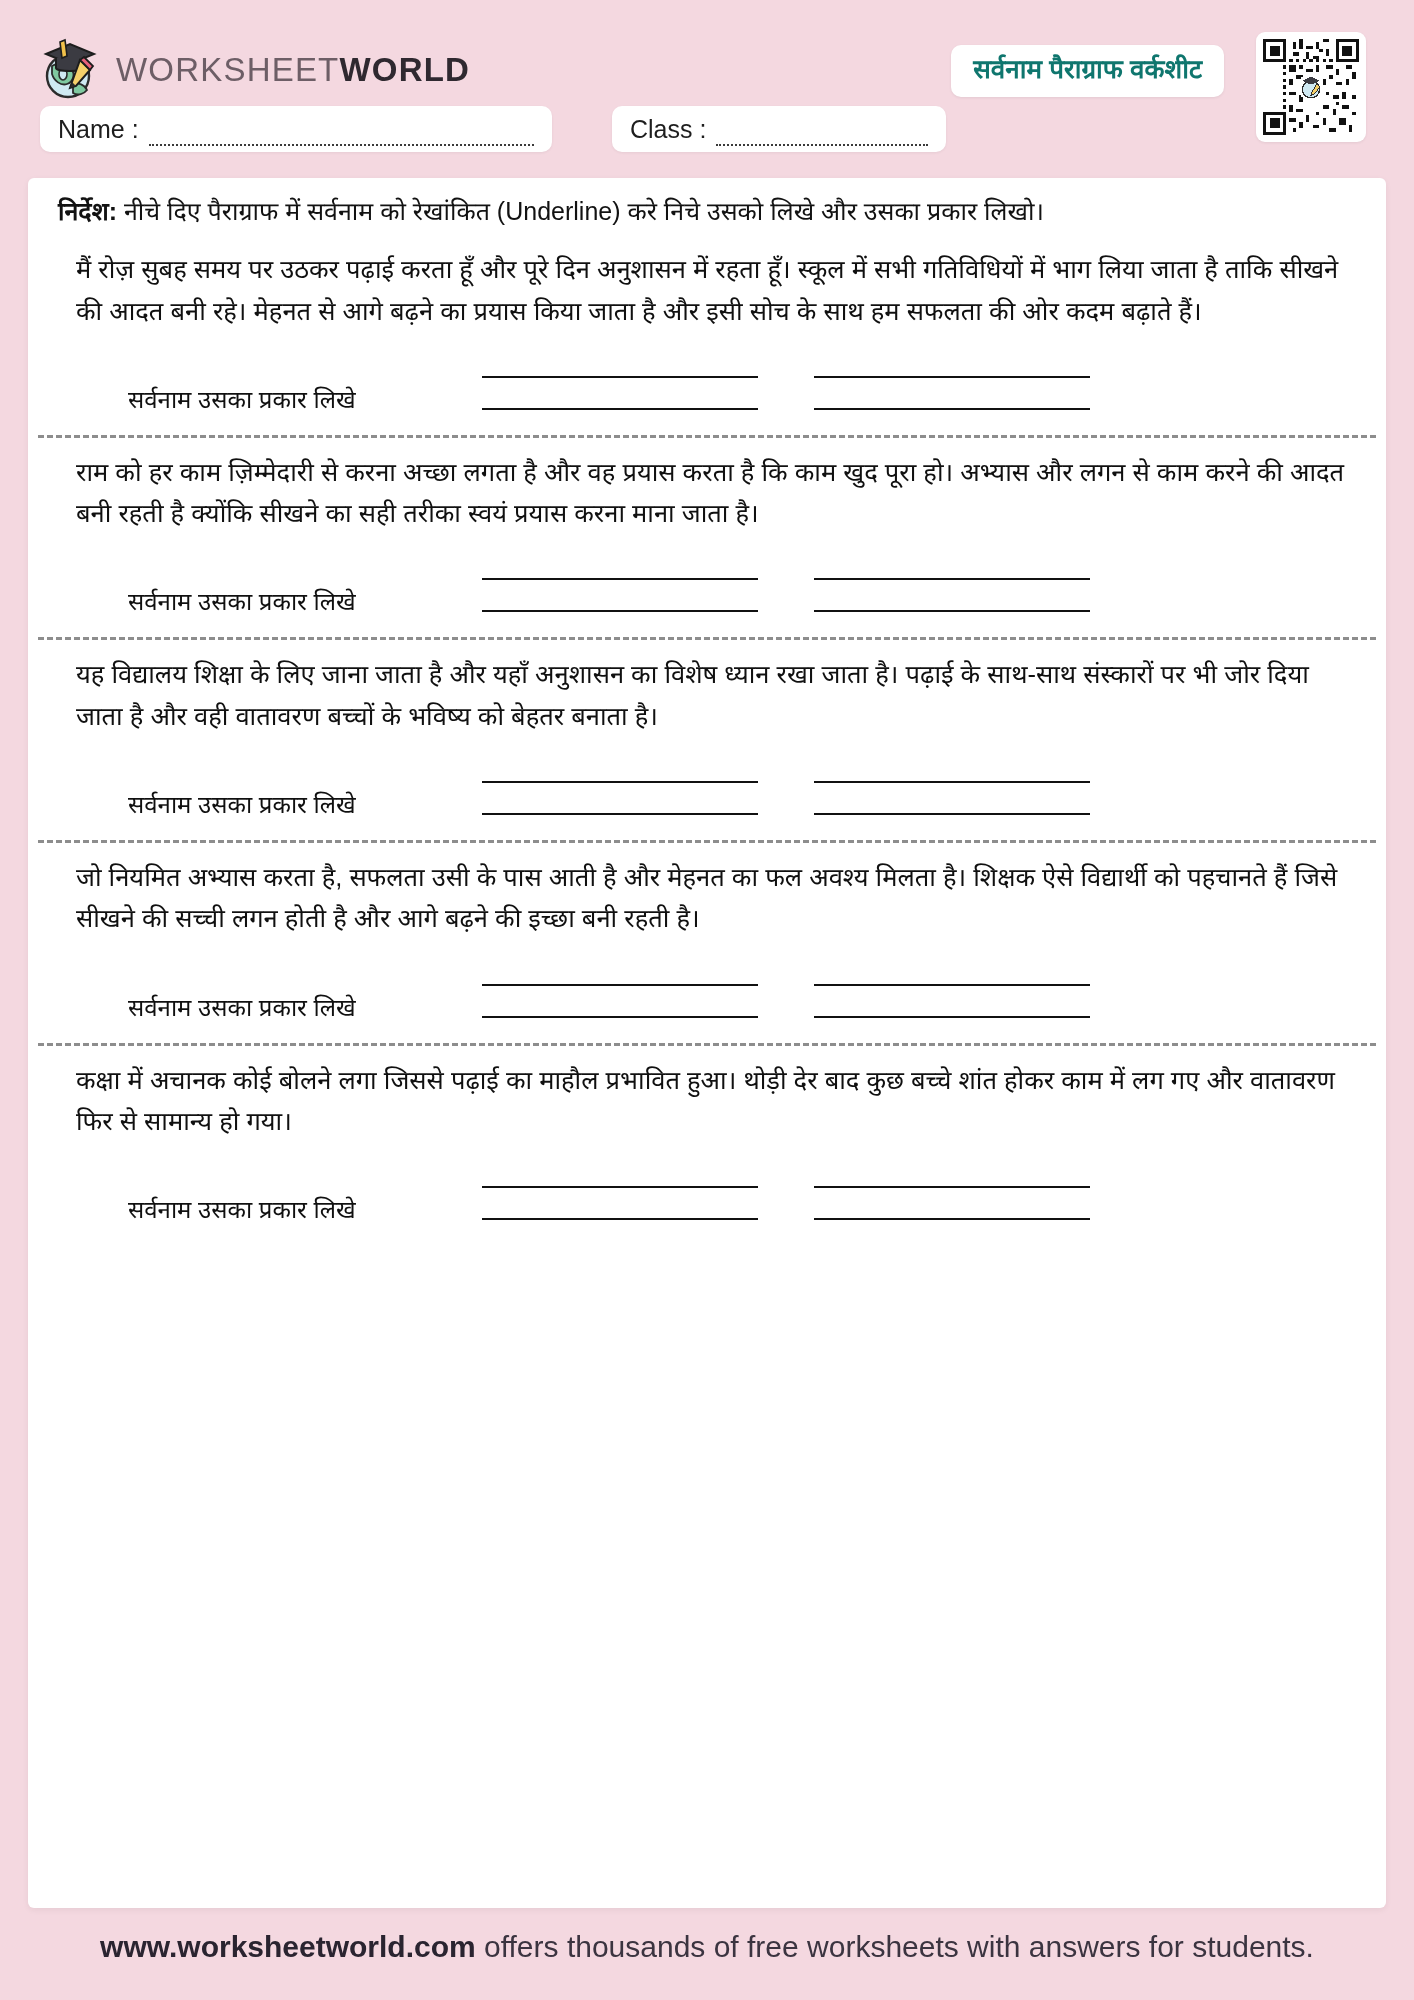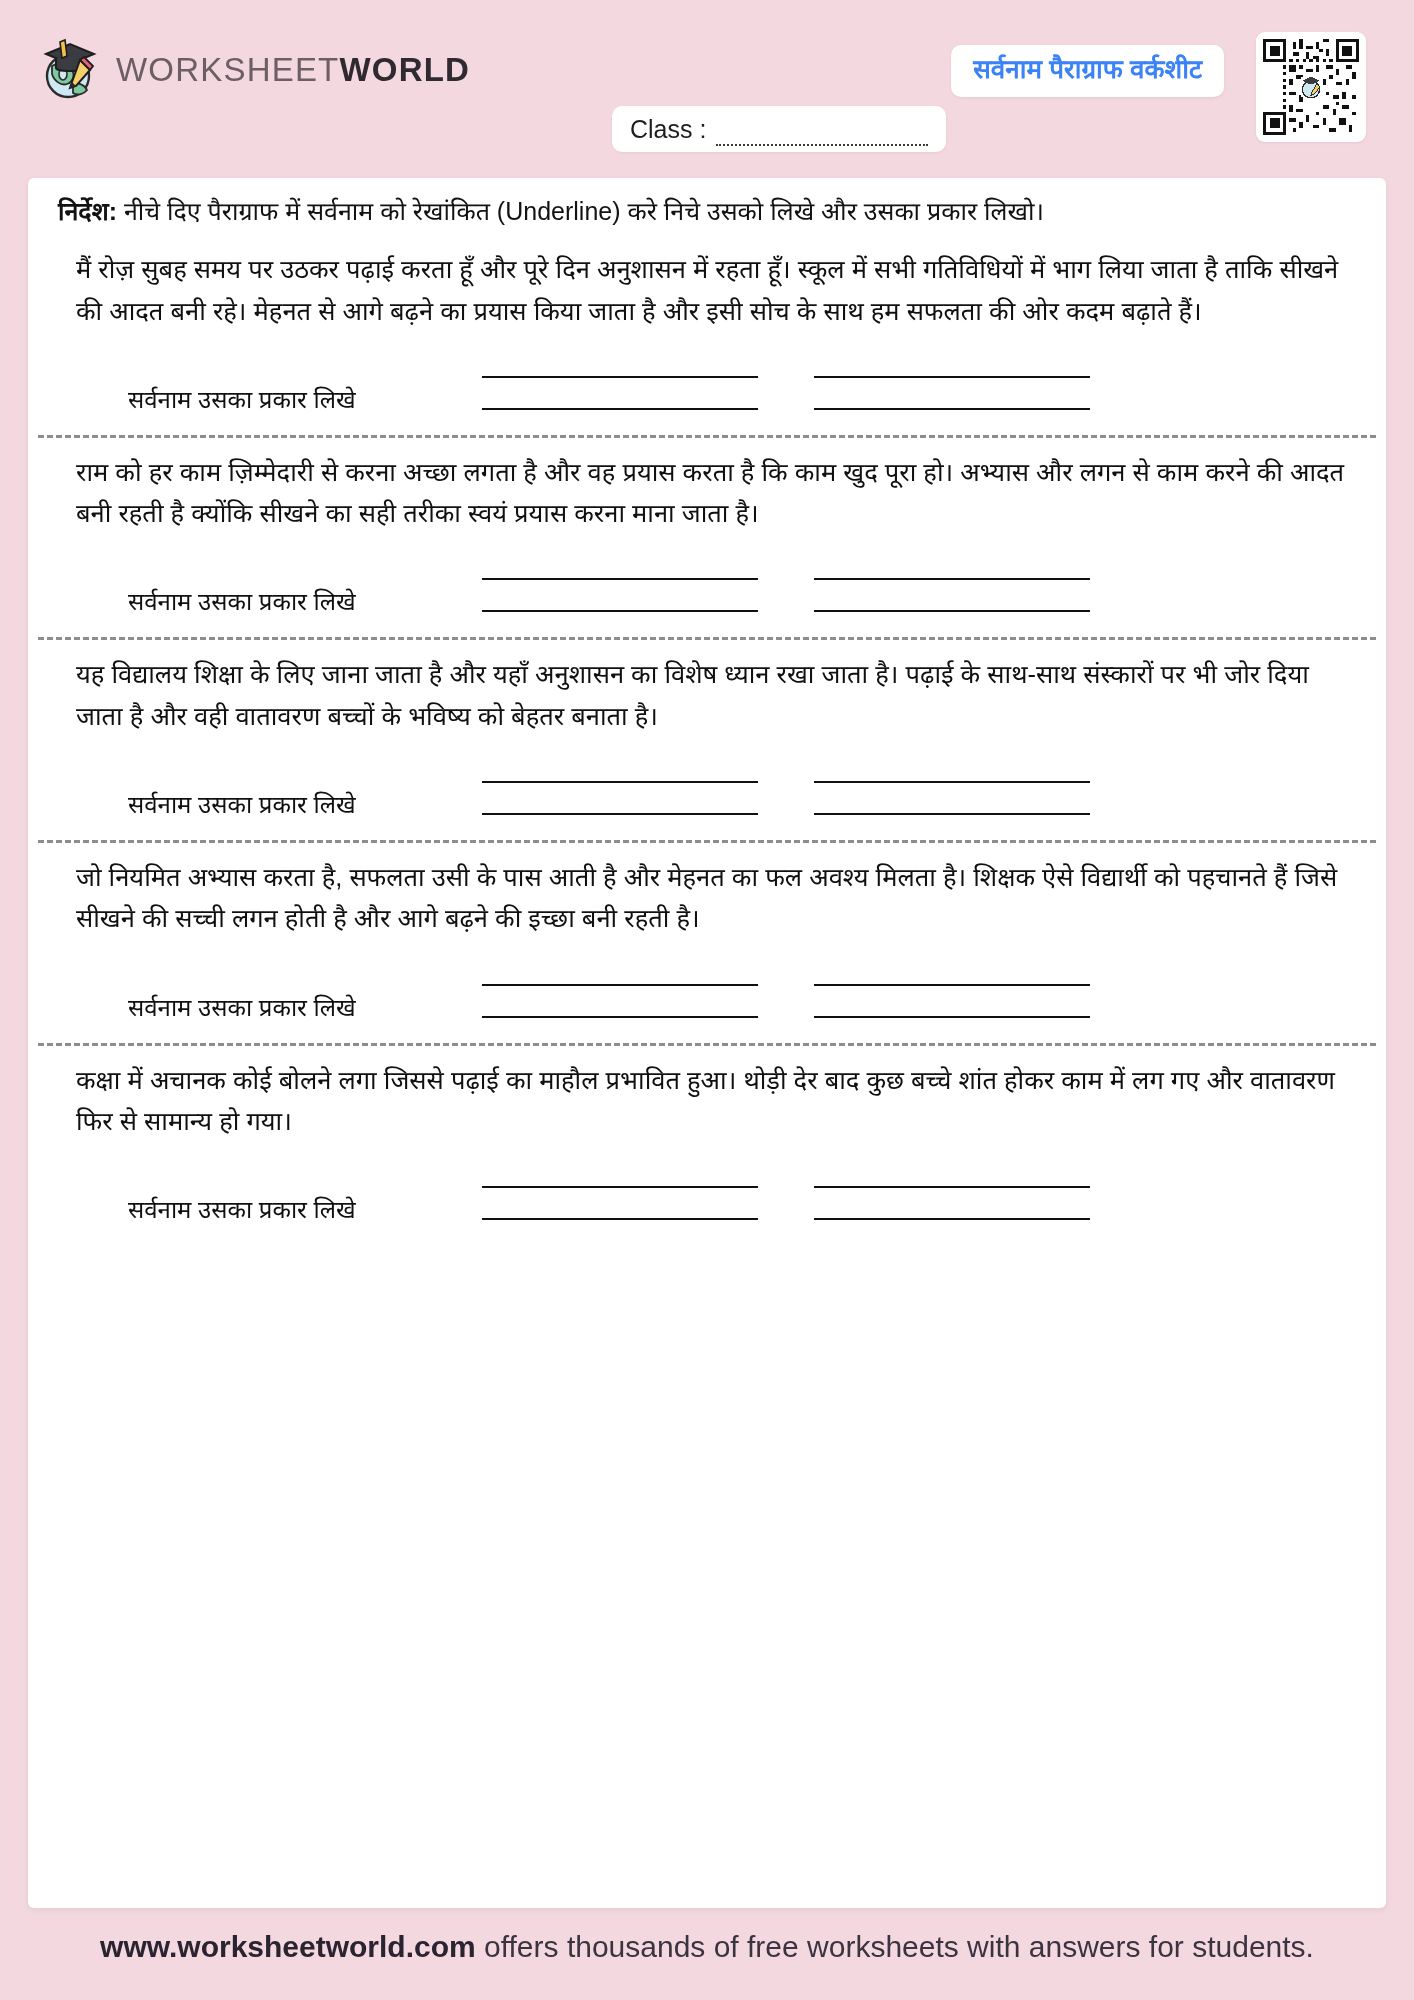--- a/index.html
+++ b/index.html
@@ -58,21 +58,21 @@
     border-radius: 10px;
     padding: 8px 22px 11px 22px;
     box-shadow: 0 1px 3px rgba(0,0,0,0.07);
     min-width: 268px;
     text-align: center;
   }
   .title-badge-text {
     font-family: "Liberation Sans", "DejaVu Sans", sans-serif;
     font-size: 26px;
     font-weight: 600;
-    color: #3b82f6;
+    color: #0f766e;
     line-height: 1.25;
     white-space: nowrap;
   }
 
   .qr-box {
     position: absolute;
     right: 48px;
     top: 32px;
     width: 110px;
     height: 110px;
@@ -321,20 +321,24 @@
           <rect x="22" y="19" width="1" height="1"></rect>
       </g>
 
       <rect x="11.5" y="11.5" width="6" height="6" fill="#ffffff"></rect>
       <circle cx="14.5" cy="15.2" r="2.6" fill="#cfe9f2" stroke="#2b2b2b" stroke-width="0.4"></circle>
       <path d="M11.9 12.6 L14.5 11.4 L17.1 12.6 L14.5 13.8 Z" fill="#3b3b42"></path>
       <path d="M16.2 13.6 L17.2 14.6 L15.2 16.8 L14.4 17.1 L14.7 16.2 Z" fill="#f5d06a" stroke="#2b2b2b" stroke-width="0.3"></path>
     </svg>
   </div>
 
+  <div class="field field-name">
+    <span class="field-label">Name :</span>
+    <span class="field-line"></span>
+  </div>
 
   <div class="field field-class">
     <span class="field-label">Class :</span>
     <span class="field-line"></span>
   </div>
 
 </div>
 
 <div class="sheet">
 

